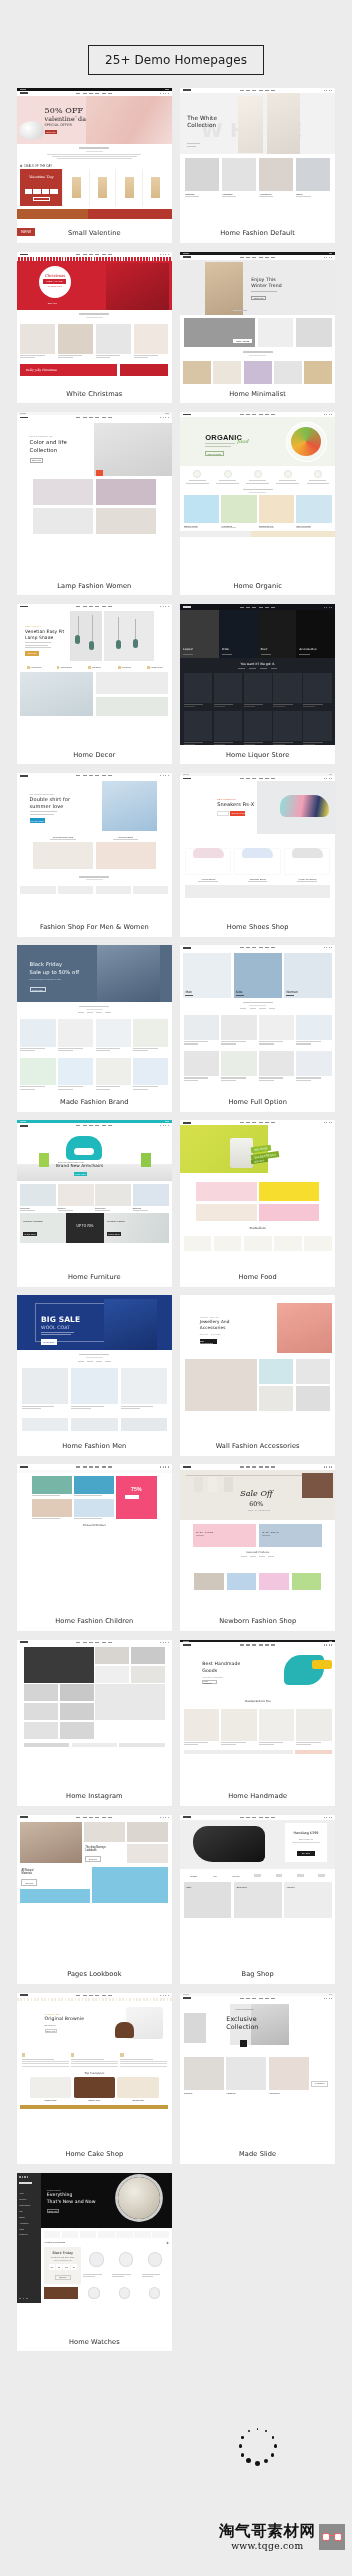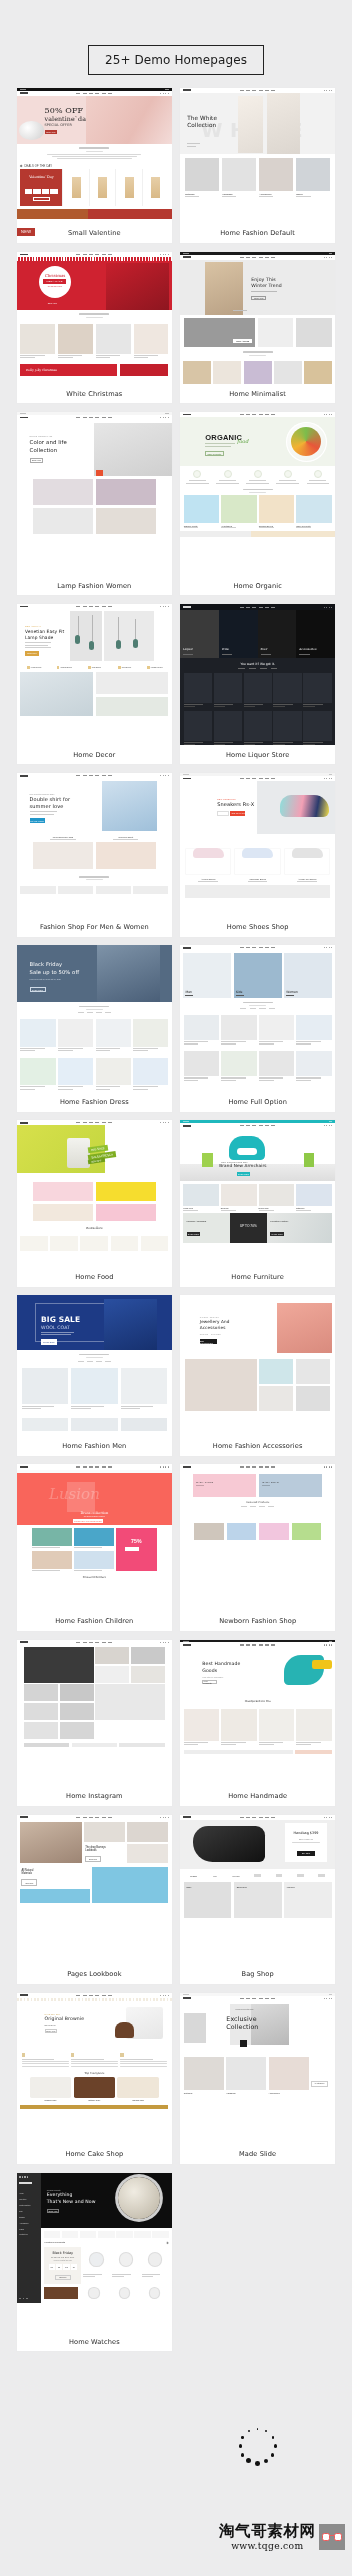--- a/index.html
+++ b/index.html
@@ -878,21 +878,21 @@
             <div class="lbl"></div>
             <div class="lbl s"></div>
           </div>
           <div class="cell">
             <div class="ph" style="height:27.5px;background:#e4edf6"></div>
             <div class="lbl"></div>
             <div class="lbl s"></div>
           </div>
         </div>
       </div>
-      <div class="caption">Home Fashion Dress</div>
+      <div class="caption">Made Fashion Brand</div>
     </div>
     <div class="card">
       <div class="thumb" style="height: 147px;">
         <div class="nav" style="color:#222222;background:transparent">
           <div class="logo"></div>
           <div class="links">
             <i></i>
             <i></i>
             <i></i>
             <i></i>
@@ -969,73 +969,20 @@
             <div class="lbl s"></div>
           </div>
           <div class="cell">
             <div class="ph" style="height:25px;background:#e9edf1"></div>
             <div class="lbl"></div>
             <div class="lbl s"></div>
           </div>
         </div>
       </div>
       <div class="caption">Home Full Option</div>
-    </div>
-    <div class="card">
-      <div class="thumb" style="height: 147px;">
-        <div class="nav" style="color:#222222;background:transparent">
-          <div class="logo"></div>
-          <div class="links">
-            <i></i>
-            <i></i>
-            <i></i>
-            <i></i>
-            <i></i>
-            <i></i>
-          </div>
-          <div class="icons">
-            <i></i>
-            <i></i>
-            <i></i>
-            <i></i>
-          </div>
-        </div>
-        <div class="hero" style="height:54px;background:#ffffff">
-          <div style="position:absolute;left:0;top:0;width:88px;height:48px;background:linear-gradient(135deg,#d7e04b,#c3d63f)"></div>
-          <div style="position:absolute;left:50px;top:12.6px;width:23px;height:30px;border-radius:2.3px;background:linear-gradient(180deg,#f3f3ef,#dcdcd4)"></div>
-          <div style="position:absolute;left:71px;top:20.6px;background:#8fbf2e;color:#fff;font-size:2.9px;padding:1.1px 3.4px;transform:rotate(-8deg)">BIG SALE</div>
-          <div style="position:absolute;left:71px;top:27.5px;background:#7fae22;color:#fff;font-size:2.9px;padding:1.1px 3.4px;transform:rotate(-8deg)">SALSA FRESCA</div>
-          <div style="position:absolute;left:71px;top:34px;background:#6f9e1c;color:#fff;font-size:2.3px;padding:1.1px 3.4px;transform:rotate(-8deg)">50% OFF</div>
-        </div>
-        <div style="display:grid;grid-template-columns:1fr 1fr;gap:2.3px;padding:2.3px 16px">
-          <div style="height:19.5px;background:#f8d6dd"></div>
-          <div style="height:19.5px;background:#f6dd2e"></div>
-          <div style="height:17px;background:#f2e8dd"></div>
-          <div style="height:17px;background:#f7c6d4"></div>
-        </div>
-        <div style="text-align:center;padding:3.4px 0 2.3px;font-size:2.9px;color:#2a2a2a;font-family:&quot;DejaVu Serif&quot;,serif">Bestsellers</div>
-        <div class="strip" style="padding:3.4px;gap:2.3px">
-          <div class="cell">
-            <div class="ph" style="height:15px;background:#f6f4ee"></div>
-          </div>
-          <div class="cell">
-            <div class="ph" style="height:15px;background:#f6f4ee"></div>
-          </div>
-          <div class="cell">
-            <div class="ph" style="height:15px;background:#f6f4ee"></div>
-          </div>
-          <div class="cell">
-            <div class="ph" style="height:15px;background:#f6f4ee"></div>
-          </div>
-          <div class="cell">
-            <div class="ph" style="height:15px;background:#f6f4ee"></div>
-          </div>
-        </div>
-      </div>
-      <div class="caption">Home Food</div>
     </div>
     <div class="card">
       <div class="thumb" style="height: 147px;">
         <div class="topbar" style="background:#1fb8bd;color:#ffffff">
           <i></i>
           <i style="margin-left:auto;width:3.4px"></i>
         </div>
         <div class="nav" style="color:#222222;background:transparent">
           <div class="logo"></div>
           <div class="links">
@@ -1095,20 +1042,73 @@
           </div>
           <div style="flex:1.4;height:30px;background:linear-gradient(110deg,#e6e8e6,#cfd6d6);position:relative">
             <div style="position:absolute;left:3.4px;top:6.9px;font-size:2.4px;color:#222">Furniture Factory</div>
             <div style="position:absolute;left:3.4px;top:19.5px;width:13.8px;height:4px;background:#2a2a2a;color:#fff;font-size:1.9px;display:flex;align-items:center;justify-content:center;letter-spacing:0.1px">SHOP NOW</div>
           </div>
         </div>
       </div>
       <div class="caption">Home Furniture</div>
     </div>
     <div class="card">
+      <div class="thumb" style="height: 147px;">
+        <div class="nav" style="color:#222222;background:transparent">
+          <div class="logo"></div>
+          <div class="links">
+            <i></i>
+            <i></i>
+            <i></i>
+            <i></i>
+            <i></i>
+            <i></i>
+          </div>
+          <div class="icons">
+            <i></i>
+            <i></i>
+            <i></i>
+            <i></i>
+          </div>
+        </div>
+        <div class="hero" style="height:54px;background:#ffffff">
+          <div style="position:absolute;left:0;top:0;width:88px;height:48px;background:linear-gradient(135deg,#d7e04b,#c3d63f)"></div>
+          <div style="position:absolute;left:50px;top:12.6px;width:23px;height:30px;border-radius:2.3px;background:linear-gradient(180deg,#f3f3ef,#dcdcd4)"></div>
+          <div style="position:absolute;left:71px;top:20.6px;background:#8fbf2e;color:#fff;font-size:2.9px;padding:1.1px 3.4px;transform:rotate(-8deg)">BIG SALE</div>
+          <div style="position:absolute;left:71px;top:27.5px;background:#7fae22;color:#fff;font-size:2.9px;padding:1.1px 3.4px;transform:rotate(-8deg)">SALSA FRESCA</div>
+          <div style="position:absolute;left:71px;top:34px;background:#6f9e1c;color:#fff;font-size:2.3px;padding:1.1px 3.4px;transform:rotate(-8deg)">50% OFF</div>
+        </div>
+        <div style="display:grid;grid-template-columns:1fr 1fr;gap:2.3px;padding:2.3px 16px">
+          <div style="height:19.5px;background:#f8d6dd"></div>
+          <div style="height:19.5px;background:#f6dd2e"></div>
+          <div style="height:17px;background:#f2e8dd"></div>
+          <div style="height:17px;background:#f7c6d4"></div>
+        </div>
+        <div style="text-align:center;padding:3.4px 0 2.3px;font-size:2.9px;color:#2a2a2a;font-family:&quot;DejaVu Serif&quot;,serif">Bestsellers</div>
+        <div class="strip" style="padding:3.4px;gap:2.3px">
+          <div class="cell">
+            <div class="ph" style="height:15px;background:#f6f4ee"></div>
+          </div>
+          <div class="cell">
+            <div class="ph" style="height:15px;background:#f6f4ee"></div>
+          </div>
+          <div class="cell">
+            <div class="ph" style="height:15px;background:#f6f4ee"></div>
+          </div>
+          <div class="cell">
+            <div class="ph" style="height:15px;background:#f6f4ee"></div>
+          </div>
+          <div class="cell">
+            <div class="ph" style="height:15px;background:#f6f4ee"></div>
+          </div>
+        </div>
+      </div>
+      <div class="caption">Home Food</div>
+    </div>
+    <div class="card">
       <div class="thumb" style="height: 141px;">
         <div class="hero" style="height:55px;background:#1d3a85">
           <div style="position:absolute;left:18.3px;top:8px;right:18.3px;bottom:8px;border:0.6px solid rgba(255,255,255,.35)"></div>
           <div class="hero-text" style="left:24px;top:20.6px;font-size:7.5px;color:#ffffff;font-weight:700;line-height:1.15;letter-spacing:0.1px;font-family:&quot;DejaVu Sans&quot;, sans-serif">BIG SALE</div>
           <div class="hero-text" style="left:24px;top:30px;font-size:4.6px;color:#cfd9f0;font-weight:400;line-height:1.15;letter-spacing:0.1px;font-family:&quot;DejaVu Sans&quot;, sans-serif">WOOL COAT</div>
           <div style="position:absolute;left:24px;top:37px;width:33px;height:1.1px;background:rgba(255,255,255,.45)"></div>
           <div style="position:absolute;left:24px;top:39px;width:30px;height:1.1px;background:rgba(255,255,255,.45)"></div>
           <div style="position:absolute;left:24px;top:44px;width:16px;height:5.2px;background:#ffffff;color:#1d3a85;font-size:1.9px;display:flex;align-items:center;justify-content:center;letter-spacing:0.1px">SHOP NOW</div>
           <div style="position:absolute;right:15px;top:3.4px;width:53px;height:52px;background:linear-gradient(160deg,#2a4fa0,#16306e)"></div>
         </div>
@@ -1167,21 +1167,21 @@
         <div style="display:flex;gap:2.3px;padding:2.9px 4.6px 4.6px">
           <div style="flex:1;height:52px;background:#e3dad3"></div>
           <div style="flex:1;display:grid;grid-template-columns:1fr 1fr;gap:2.3px">
             <div style="height:25px;background:#cfe6ea"></div>
             <div style="height:25px;background:#e6e6e6"></div>
             <div style="height:25px;background:#e9e7e4"></div>
             <div style="height:25px;background:#dedede"></div>
           </div>
         </div>
       </div>
-      <div class="caption">Home Fashion Accessories</div>
+      <div class="caption">Wall Fashion Accessories</div>
     </div>
     <div class="card">
       <div class="thumb" style="height: 147px;">
         <div class="nav" style="color:#222222;background:transparent">
           <div class="logo"></div>
           <div class="links">
             <i></i>
             <i></i>
             <i></i>
             <i></i>
@@ -1189,27 +1189,20 @@
             <i></i>
           </div>
           <div class="icons">
             <i></i>
             <i></i>
             <i></i>
             <i></i>
           </div>
         </div>
         <div style="height:2.9px;background:#fafafa"></div>
-        <div class="hero" style="height:52px;background:#f9655b">
-          <div style="position:absolute;left:32px;top:12.6px;font-size:15px;color:rgba(255,255,255,.25);font-family:&quot;DejaVu Serif&quot;,serif;font-style:italic">Lusion</div>
-          <div style="position:absolute;left:50px;top:9.2px;width:27.5px;height:30px;background:rgba(255,255,255,.18)"></div>
-          <div style="position:absolute;left:0;right:0;top:38px;text-align:center;font-size:3.4px;color:#fff;font-family:&quot;DejaVu Serif&quot;,serif">Dress collection</div>
-          <div style="position:absolute;left:0;right:0;top:42px;text-align:center;font-size:1.7px;color:rgba(255,255,255,.85)">The Small Designer Fashion</div>
-          <div style="position:absolute;left:56px;top:46px;width:30px;height:4.6px;background:#ffffff;color:#f9655b;font-size:1.9px;display:flex;align-items:center;justify-content:center;letter-spacing:0.1px">DISCOVER THE SELECTION</div>
-        </div>
         <div style="display:flex;gap:2.3px;padding:3.4px 15px 1.1px">
           <div style="flex:2;display:grid;grid-template-columns:1fr 1fr;gap:2.3px">
             <div>
               <div style="height:18.3px;background:#77b5a6"></div>
               <div class="lbl" style="margin-top:1.1px"></div>
             </div>
             <div>
               <div style="height:18.3px;background:#4aa6c9"></div>
               <div class="lbl" style="margin-top:1.1px"></div>
             </div>
@@ -1242,20 +1235,30 @@
             <i></i>
             <i></i>
             <i></i>
           </div>
           <div class="icons">
             <i></i>
             <i></i>
             <i></i>
             <i></i>
           </div>
+        </div>
+        <div class="hero" style="height:50px;background:#ece8e2">
+          <div style="position:absolute;left:5.7px;top:5.7px;right:5.7px;height:1.1px;background:#ccc6bd"></div>
+          <div style="position:absolute;left:13.8px;top:6.9px;width:9.2px;height:15px;background:#e6e2dc"></div>
+          <div style="position:absolute;left:27.5px;top:6.9px;width:9.2px;height:15px;background:#f0ece6"></div>
+          <div style="position:absolute;left:44px;top:6.9px;width:9.2px;height:15px;background:#e2ded8"></div>
+          <div style="position:absolute;left:60px;top:19.5px;font-size:8px;color:#1b1b1b;font-family:&quot;DejaVu Serif&quot;,serif;font-style:italic">Sale Off</div>
+          <div style="position:absolute;left:69px;top:30px;font-size:6.3px;color:#1b1b1b;font-family:&quot;DejaVu Serif&quot;,serif">60%</div>
+          <div style="position:absolute;left:68px;top:39px;font-size:1.7px;color:#888;letter-spacing:0.3px">NEW ALL PRODUCTS</div>
+          <div style="position:absolute;right:2.3px;top:3.4px;width:31px;height:25px;background:#7a5544"></div>
         </div>
         <div style="display:flex;gap:2.9px;padding:4px 12.6px 1.7px">
           <div style="flex:1;height:23px;background:#f7c9d4;position:relative">
             <div style="position:absolute;left:3.4px;top:6.9px;font-size:2.4px;color:#3a3a3a;letter-spacing:0.3px">BABY GIRLS</div>
             <div style="position:absolute;left:3.4px;top:11px;width:8px;height:1.1px;background:rgba(0,0,0,.2)"></div>
           </div>
           <div style="flex:1;height:23px;background:#b9cbdb;position:relative">
             <div style="position:absolute;left:3.4px;top:6.9px;font-size:2.4px;color:#3a3a3a;letter-spacing:0.3px">BABY BOYS</div>
             <div style="position:absolute;left:3.4px;top:11px;width:8px;height:1.1px;background:rgba(0,0,0,.2)"></div>
           </div>

